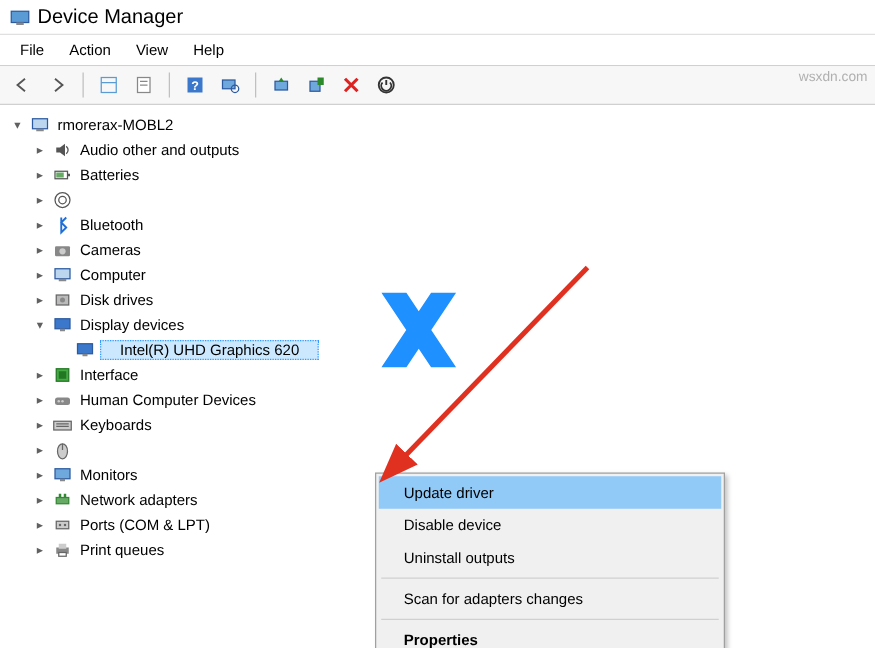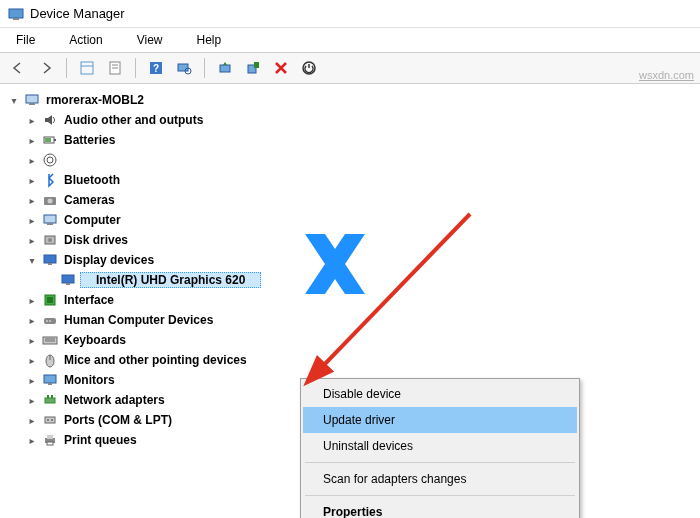--- a/index.html
+++ b/index.html
@@ -20,24 +20,24 @@
     height: 28px;
     padding: 0 8px;
     background: #fff;
     border-bottom: 1px solid #e0e0e0;
   }
   .titlebar .icon-box {
     width: 16px; height: 16px;
     margin-right: 6px;
     display: inline-flex; align-items: center; justify-content: center;
   }
-  .titlebar .title { font-size: 13px; }
+  .titlebar .title { font-size: 16px; }
   .menubar {
     display: flex;
-    gap: 14px;
+    gap: 0;
     padding: 2px 6px;
     border-bottom: 1px solid #d0d0d0;
     background: #fff;
   }
   .menubar .menu-item {
     padding: 3px 10px;
     cursor: default;
   }
   .toolbar {
     display: flex;
@@ -72,43 +72,43 @@
     width: 12px; height: 12px;
     display: inline-flex; align-items: center; justify-content: center;
     color: #606060;
     font-size: 10px;
   }
   .expander.hidden { visibility: hidden; }
   .node-icon {
     width: 16px; height: 16px;
     display: inline-flex; align-items: center; justify-content: center;
   }
-  .label { padding: 1px 2px; font-weight: bold; }
+  .label { padding: 1px 2px; }
   .label.selected { background: #cce8ff; border: 1px dotted #3399ff; padding: 0 15px; }
   .context-menu {
     position: absolute;
     left: 300px; top: 294px;
     width: 280px;
     background: #f0f0f0;
     border: 1px solid #a0a0a0;
     box-shadow: 2px 2px 4px rgba(0,0,0,0.25);
     padding: 2px;
     font-size: 12px;
   }
   .cm-item {
     padding: 6px 20px;
     cursor: default;
   }
   .cm-item.highlight { background: #91c9f7; }
   .cm-sep { height: 1px; background: #d0d0d0; margin: 3px 2px; }
   .cm-item.bold { font-weight: bold; }
   .watermark {
     position: absolute;
-    right: 6px; top: 69px;
-    color: #b0b0b0; font-size: 11px; text-decoration: underline;
+    right: 6px; top: 56px;
+    color: #b0b0b0; font-size: 11px;
   }
   .logo-x {
     position: absolute;
     left: 305px; top: 150px;
     width: 60px; height: 60px;
   }
   .arrow-annot {
     position: absolute;
     left: 300px; top: 120px;
     pointer-events: none;
@@ -364,21 +364,20 @@
             </li>
             <li>
     <div class="row">
       <span class="expander">▸</span>
       <span class="node-icon">
                   <svg width="16" height="16">
                     <ellipse cx="8" cy="9" rx="4" ry="6" fill="#ccc" stroke="#666"></ellipse>
                     <line x1="8" y1="3" x2="8" y2="8" stroke="#666"></line>
                   </svg>
                 </span>
-      <span class="label">Mice and other pointing devices</span>
     </div>
             </li>
             <li>
     <div class="row">
       <span class="expander">▸</span>
       <span class="node-icon">
                   <svg width="16" height="16">
                     <rect x="2" y="3" width="12" height="8" fill="#6fa8dc" stroke="#2c5aa0"></rect>
                     <rect x="6" y="11" width="4" height="2" fill="#888"></rect>
                   </svg>
@@ -424,23 +423,23 @@
                 </span>
       <span class="label">Print queues</span>
     </div>
             </li>
           </ul>
       </li>
     </ul>
   </div>
 
   <div class="context-menu">
+    <div class="cm-item highlight">Update driver</div>
     <div class="cm-item">Disable device</div>
-    <div class="cm-item highlight">Update driver</div>
-    <div class="cm-item">Uninstall devices</div>
+    <div class="cm-item">Uninstall outputs</div>
     <div class="cm-sep"></div>
     <div class="cm-item">Scan for adapters changes</div>
     <div class="cm-sep"></div>
     <div class="cm-item bold">Properties</div>
   </div>
 
   <div class="logo-x">
     <svg width="60" height="60" viewBox="0 0 60 60">
       <polygon points="0,0 20,0 30,15 40,0 60,0 40,30 60,60 40,60 30,45 20,60 0,60 20,30" fill="#1e90ff"></polygon>
     </svg>

